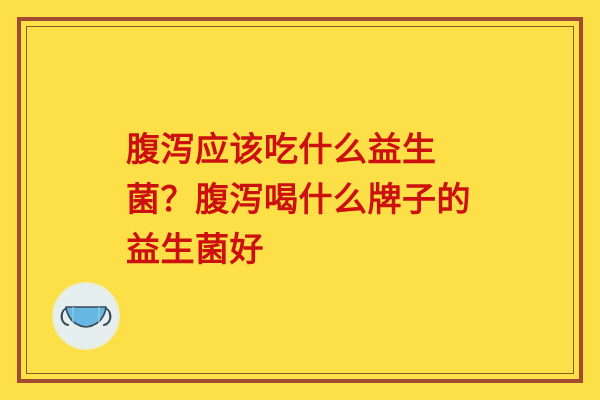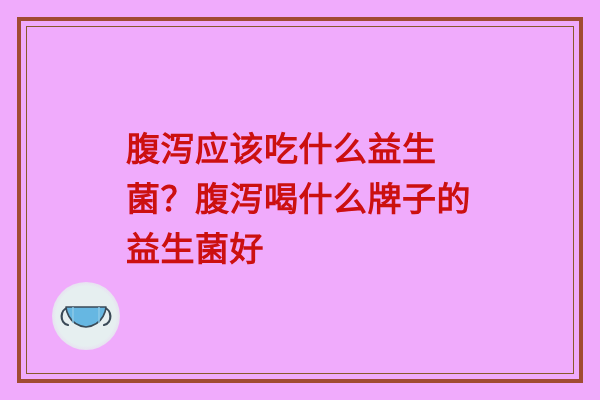--- a/index.html
+++ b/index.html
@@ -12,21 +12,21 @@
     height: 400px;
     overflow: hidden;
     font-family: "DejaVu Sans", "Liberation Sans", sans-serif;
   }
 
   
   .banner {
     position: relative;
     width: 600px;
     height: 400px;
-    background: #f0abfc;
+    background: #fde047;
     box-sizing: border-box;
   }
 
   
   .frame-outer {
     position: absolute;
     left: 17px;
     top: 17px;
     right: 17px;
     bottom: 17px;

